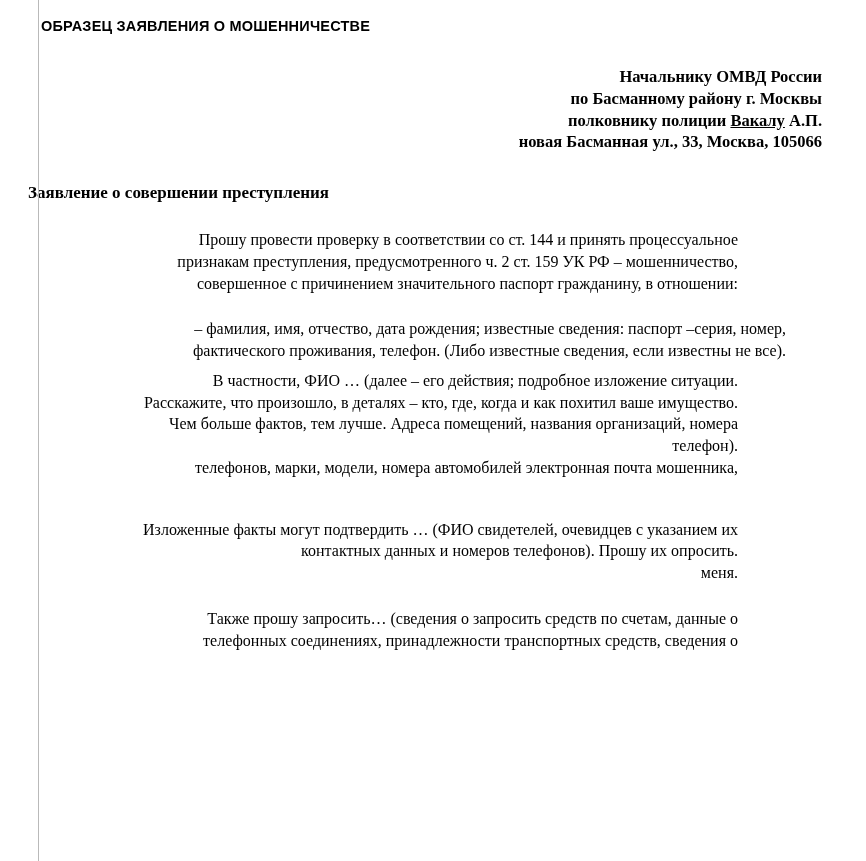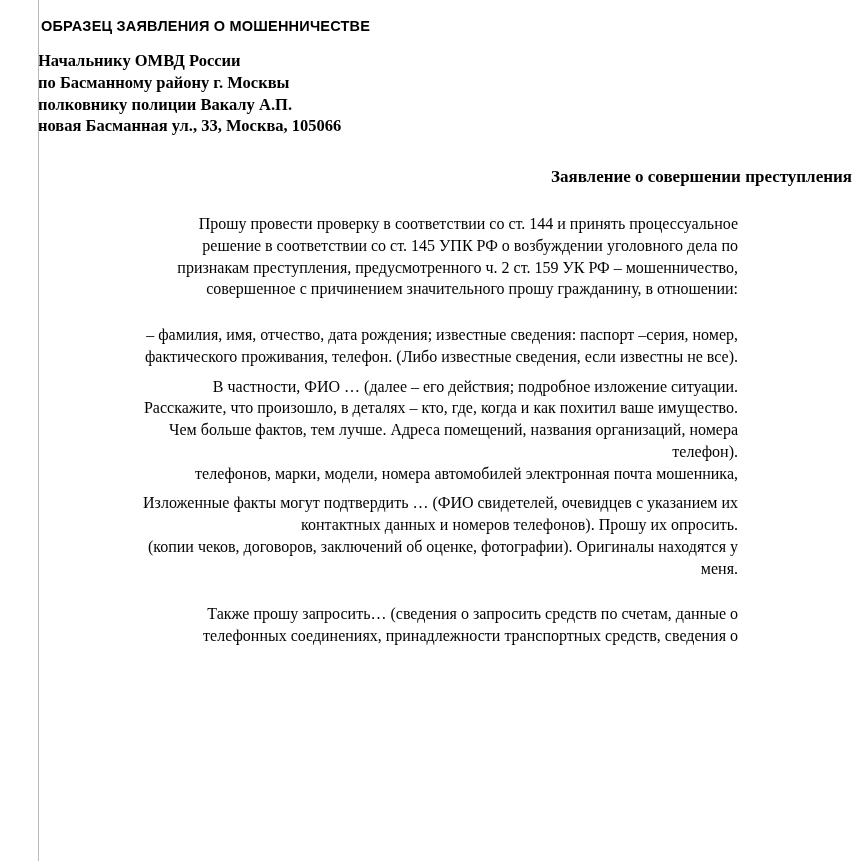--- a/index.html
+++ b/index.html
@@ -13,69 +13,70 @@
     font-family: "Liberation Serif", "DejaVu Serif", serif;
     color: #000000;
     position: relative;
     overflow: hidden;
   }
   .page {
     position: relative;
     width: 866px;
     height: 861px;
     box-sizing: border-box;
-    padding: 10px 14px 0 38px;
+    padding: 10px 22px 0 38px;
   }
   
   .edge-line {
     position: absolute;
     left: 38px;
     top: 0;
     width: 1px;
     height: 861px;
     background: #b9b9b9;
   }
   .doc-title {
     font-family: "Liberation Sans", "DejaVu Sans", sans-serif;
     font-size: 14.5px;
     font-weight: 600;
     letter-spacing: 0.2px;
     margin: 8px 0 0 3px;
     white-space: nowrap;
   }
   .addressee {
-    margin-top: 16px;
-    text-align: left;
+    margin-top: 32px;
+    text-align: right;
     font-weight: bold;
     font-size: 16.5px;
     line-height: 1.32;
     padding-right: 22px;
   }
   .addressee .underline {
+    text-decoration: underline;
   }
   .addressee-block2 {
     margin-top: 20px;
   }
   .heading {
-    text-align: right;
+    text-align: left;
     font-weight: bold;
     font-size: 17px;
     margin-top: 30px;
     margin-left: -10px;
   }
   .body-text {
     font-size: 16px;
     line-height: 1.36;
     margin-top: 26px;
     text-align: right;
     max-width: 700px;
   }
-  .body-text.p2 { margin-top: 24px; }
+  .body-text.p2 { margin-top: 24px; margin-left: 48px; }
   .body-text.p3 { margin-top: 8px; }
-  .body-text.p4 { margin-top: 8px; }
+  .body-text.p4 { margin-top: 40px; }
   .body-text.p5 { margin-top: 24px; }
   .line { display: block; }
 </style>
 </head>
 <body>
 
 <div class="page">
 
   <div class="edge-line"></div>
 
@@ -86,42 +87,40 @@
     <span class="line">по Басманному району г. Москвы</span>
     <span class="line"><span>полковнику полиции </span><span class="underline">Вакалу</span><span> А.П.</span></span>
     <span class="line">новая Басманная ул., 33, Москва, 105066</span>
 
   </div>
 
   <div class="heading">Заявление о совершении преступления</div>
 
   <div class="body-text p1">
     <span class="line">Прошу провести проверку в соответствии со ст. 144 и принять процессуальное</span>
-    <span class="line">решение в соответствии со ст. 145 УПК РФ о возбуждении уголовного дела по</span>
     <span class="line">признакам преступления, предусмотренного ч. 2 ст. 159 УК РФ – мошенничество,</span>
-    <span class="line">совершенное с причинением значительного прошу гражданину, в отношении:</span>
+    <span class="line">совершенное с причинением значительного паспорт гражданину, в отношении:</span>
   </div>
 
   <div class="body-text p2">
     <span class="line">– фамилия, имя, отчество, дата рождения; известные сведения: паспорт –серия, номер,</span>
     <span class="line">фактического проживания, телефон. (Либо известные сведения, если известны не все).</span>
   </div>
 
   <div class="body-text p3">
     <span class="line">В частности, ФИО … (далее – его действия; подробное изложение ситуации.</span>
     <span class="line">Расскажите, что произошло, в деталях – кто, где, когда и как похитил ваше имущество.</span>
     <span class="line">Чем больше фактов, тем лучше. Адреса помещений, названия организаций, номера</span>
     <span class="line">телефон).</span>
     <span class="line">телефонов, марки, модели, номера автомобилей электронная почта мошенника,</span>
   </div>
 
   <div class="body-text p4">
     <span class="line">Изложенные факты могут подтвердить … (ФИО свидетелей, очевидцев с указанием их</span>
     <span class="line">контактных данных и номеров телефонов). Прошу их опросить.</span>
-    <span class="line">(копии чеков, договоров, заключений об оценке, фотографии). Оригиналы находятся у</span>
     <span class="line">меня.</span>
   </div>
 
   <div class="body-text p5">
     <span class="line">Также прошу запросить… (сведения о запросить средств по счетам, данные о</span>
     <span class="line">телефонных соединениях, принадлежности транспортных средств, сведения о</span>
 
   </div>
 
 </div>

